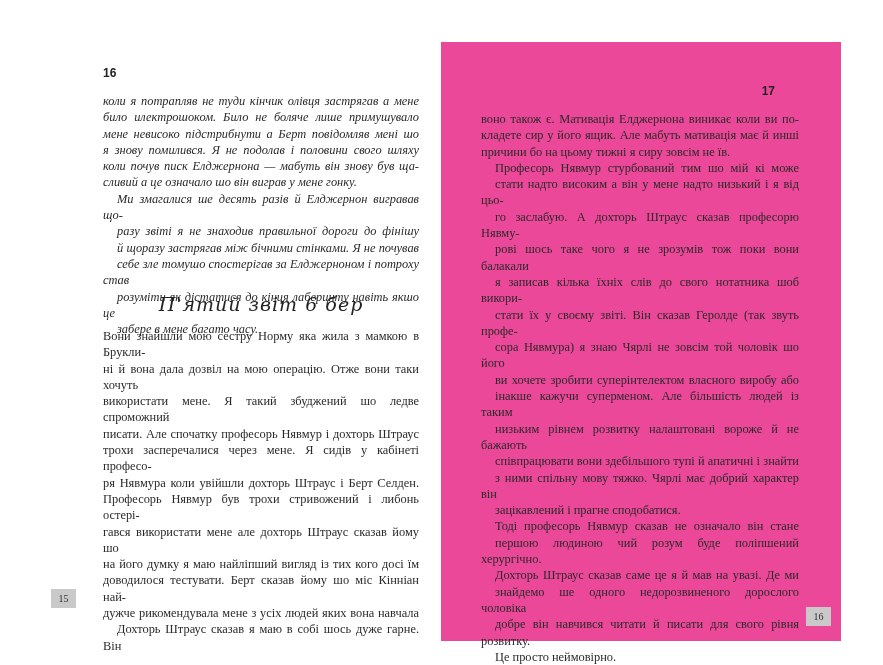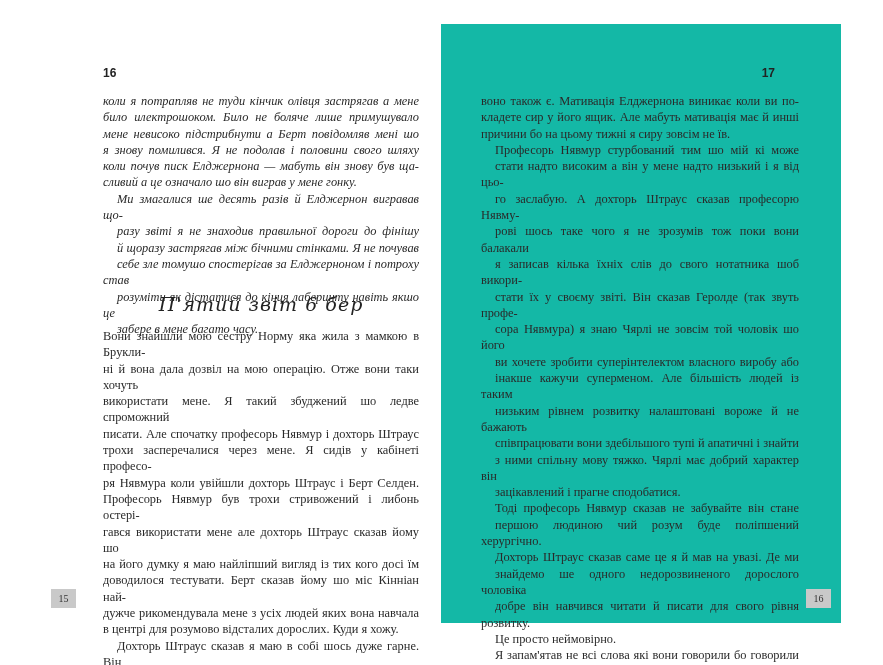--- a/index.html
+++ b/index.html
@@ -2,21 +2,21 @@
 <html><head>
 <meta charset="utf-8">
 <style>
   html, body { margin: 0; padding: 0; }
   body {
     width: 883px; height: 665px; background: #ffffff; position: relative; overflow: hidden;
     font-family: "Liberation Serif", "DejaVu Serif", serif; color: #2a2a2a;
   }
   .page { position: absolute; top: 24px; height: 599px; }
   .page-left { left: 42px; width: 399px; background: #ffffff; }
-  .page-right { left: 441px; width: 400px; background: #14b8a6; }
+  .page-right { left: 441px; width: 400px; background: #ec4899; margin-top: 18px; }
   .running-num {
     position: absolute; top: 42px; font-weight: bold; font-size: 12px; color: #222;
     font-family: "Liberation Sans", "DejaVu Sans", sans-serif;
   }
   .page-left .running-num { left: 61px; }
   .page-right .running-num { right: 66px; }
   .text {
     position: absolute; font-size: 12.4px; line-height: 16.3px; text-align: justify;
     hyphens: manual;
   }
@@ -70,21 +70,20 @@
         <span class="line">ні й вона дала дозвіл на мою операцію. Отже вони таки хочуть</span>
         <span class="line">використати мене. Я такий збуджений шо ледве спроможний</span>
         <span class="line">писати. Але спочатку професорь Нявмур і дохторь Штраус</span>
         <span class="line">трохи засперечалися через мене. Я сидів у кабінеті професо-</span>
         <span class="line">ря Нявмура коли увійшли дохторь Штраус і Берт Селден.</span>
         <span class="line">Професорь Нявмур був трохи стривожений і либонь остері-</span>
         <span class="line">гався використати мене але дохторь Штраус сказав йому шо</span>
         <span class="line">на його думку я маю найліпший вигляд із тих кого досі їм</span>
         <span class="line">доводилося тестувати. Берт сказав йому шо міс Кінніан най-</span>
         <span class="line">дужче рикомендувала мене з усіх людей яких вона навчала</span>
-        <span class="line last">в центрі для розумово відсталих дорослих. Куди я хожу.</span>
       </p>
       <p class="indent">
         <span class="line">Дохторь Штраус сказав я маю в собі шось дуже гарне. Він</span>
       </p>
     </div>
   <div class="badge">15</div>
 </div>
 
 <div class="page page-right">
   <div class="running-num">17</div>
@@ -103,21 +102,21 @@
         <span class="line">стати їх у своєму звіті. Він сказав Геролде (так звуть профе-</span>
         <span class="line">сора Нявмура) я знаю Чярлі не зовсім той чоловік шо його</span>
         <span class="line">ви хочете зробити суперінтелектом власного виробу або</span>
         <span class="line">інакше кажучи суперменом. Але більшість людей із таким</span>
         <span class="line">низьким рівнем розвитку налаштовані вороже й не бажають</span>
         <span class="line">співпрацювати вони здебільшого тупі й апатичні і знайти</span>
         <span class="line">з ними спільну мову тяжко. Чярлі має добрий характер він</span>
         <span class="line last">зацікавлений і прагне сподобатися.</span>
       </p>
       <p class="indent">
-        <span class="line">Тоді професорь Нявмур сказав не забувайте він стане</span>
+        <span class="line">Тоді професорь Нявмур сказав не означало він стане</span>
         <span class="line">першою людиною чий розум буде поліпшений херургічно.</span>
         <span class="line">Дохторь Штраус сказав саме це я й мав на увазі. Де ми</span>
         <span class="line">знайдемо ше одного недорозвиненого дорослого чоловіка</span>
         <span class="line">добре він навчився читати й писати для свого рівня розвитку.</span>
         <span class="line last">Це просто неймовірно.</span>
       </p>
       <p class="indent">
         <span class="line">Я запам'ятав не всі слова які вони говорили бо говорили</span>
       </p>
     </div>

